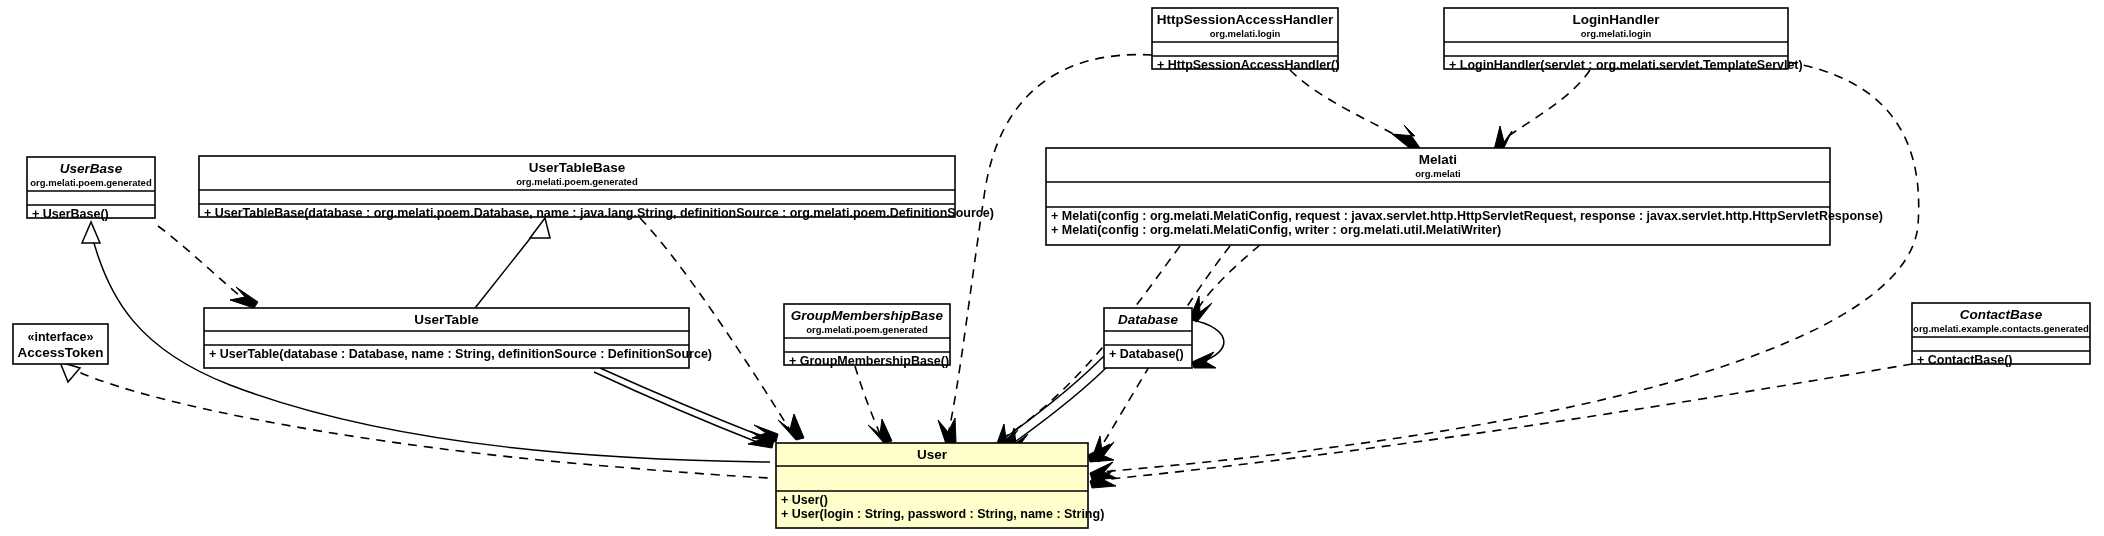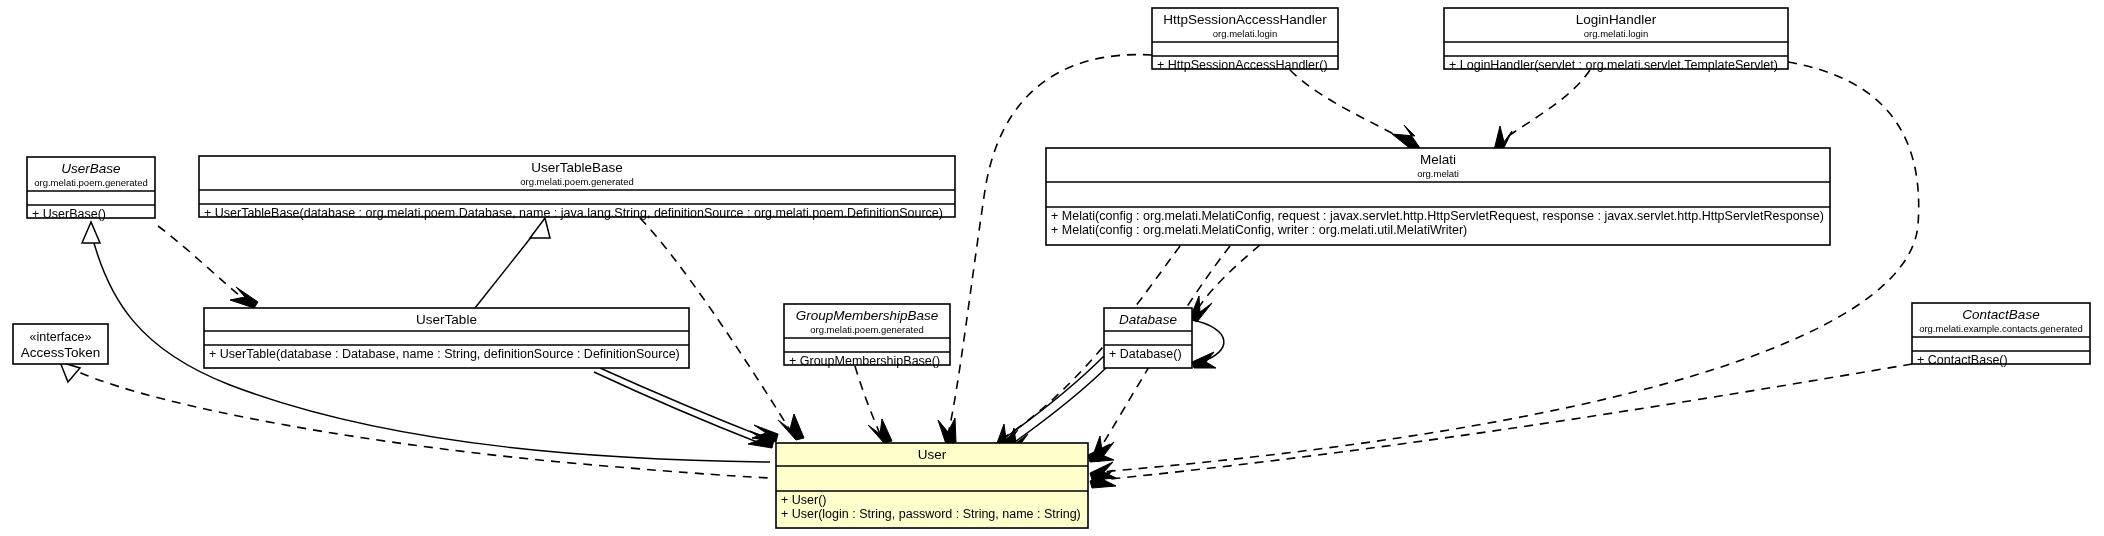--- a/index.html
+++ b/index.html
@@ -11,20 +11,21 @@
     width: 2104px;
     height: 536px;
     font-family: "Liberation Sans", sans-serif;
     overflow: hidden;
   }
   #diagram-root {
     position: relative;
     width: 2104px;
     height: 536px;
     background: #ffffff;
+    font-weight: bold;
   }
   svg#uml-canvas {
     position: absolute;
     left: 0;
     top: 0;
     width: 2104px;
     height: 536px;
     display: block;
   }
   .cls-box-rect {

